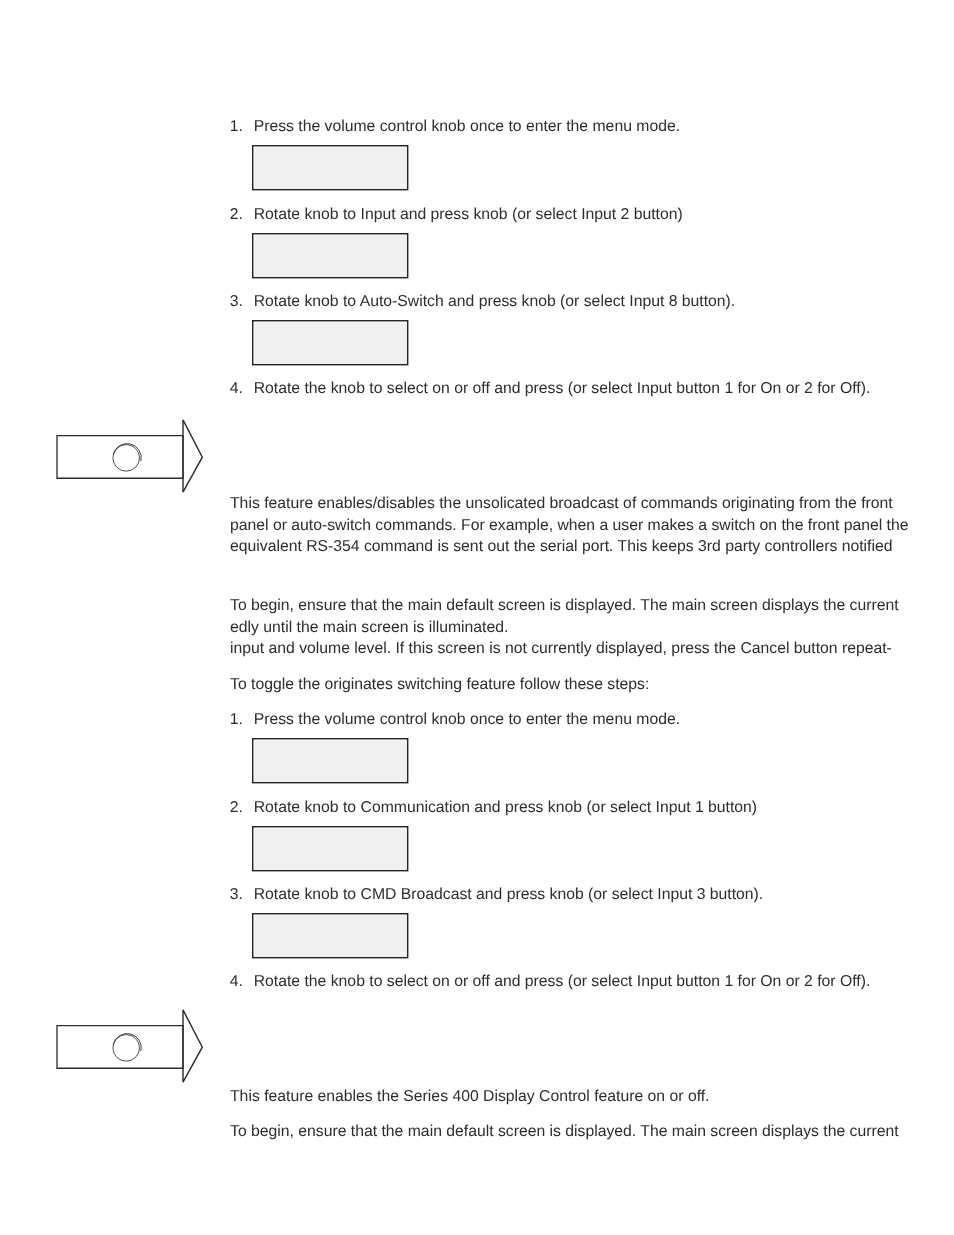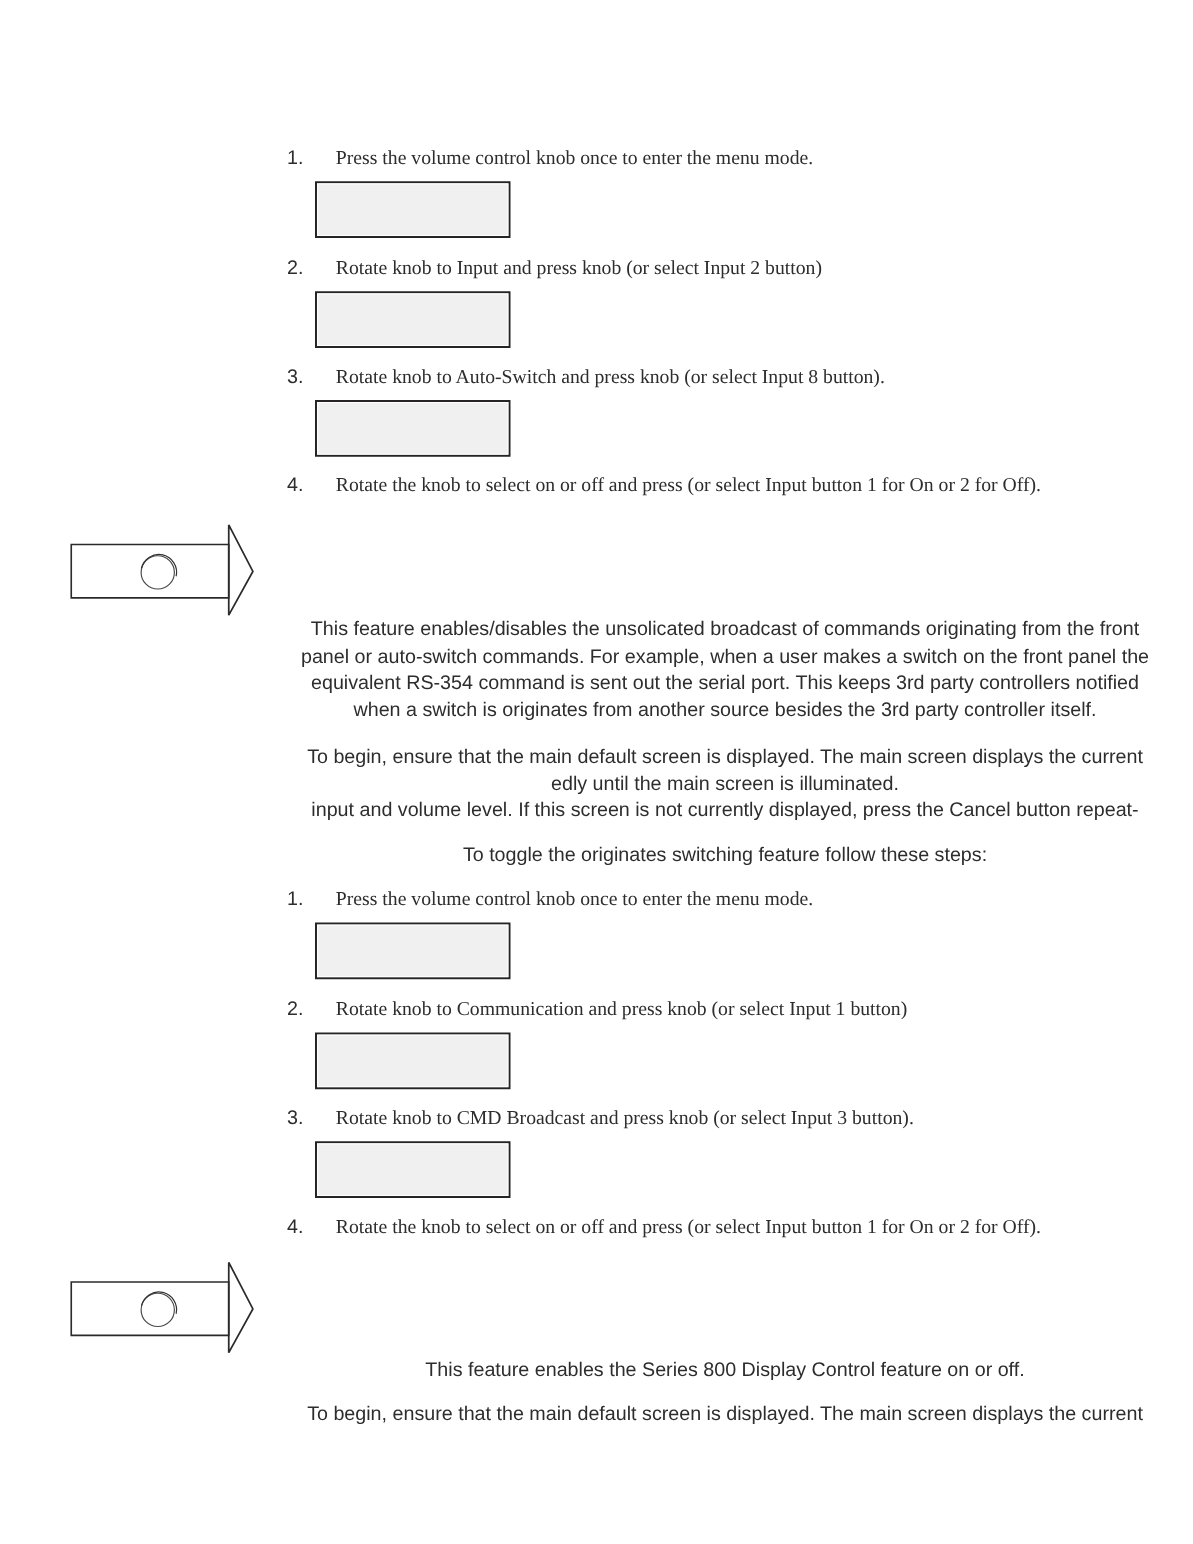--- a/index.html
+++ b/index.html
@@ -10,31 +10,31 @@
     font-family:"Liberation Sans", sans-serif;
     color:var(--text);
     -webkit-font-smoothing:antialiased;
     text-rendering:geometricPrecision;
   }
   .page { position:relative; width:954px; height:1235px; }
 
   
   .li { position:absolute; left:229.7px; font-size:15.75px; line-height:21.8px; color:var(--text); }
   .li .num { position:absolute; left:0; top:0; width:18px; text-align:left; }
-  .li .body { margin-left:39px; display:block;font-family:Liberation Serif, serif; }
+  .li .body { margin-left:24px; display:block; }
 
   
   .scrbox { position:absolute; width:160px; height:49px; overflow:visible; }
   .scr-face  { fill:var(--scr-fill);  stroke:var(--scr-border); }
   .scr-bevel { stroke:var(--page-bg); }
 
   
   .para { position:absolute; left:230px; width:700px; font-size:15.75px;
           line-height:21.8px; color:var(--text); text-align:left; white-space:nowrap; }
-  .pl { white-space:pre;text-align:center; }
+  .pl { white-space:pre; }
 
   .arrow { position:absolute; }
   .arrow-body { fill:none; stroke:var(--line-art); }
   .knob-ring  { stroke:#4a4a4a; }
   .knob-arc   { stroke:#333333; }
 </style>
 </head>
 <body>
 
 <div class="page">
@@ -75,21 +75,20 @@
     <path d="M5.0 19.55 H131.0 V62.25 H5.0 Z" fill="none" class="arrow-body" stroke-width="1.3"></path>
     <path d="M131.0 3.9 L150.3 41.15 L131.0 76.1 Z" fill="none" class="arrow-body" stroke-width="1.4"></path>
     <circle class="knob-ring" cx="74.2" cy="41.9" r="13.3" fill="none" stroke-width="0.95"></circle>
     <path class="knob-arc" d="M61.2 38.6 A13.95 13.95 0 0 1 88.9 45.0" fill="none" stroke-width="0.95"></path>
   </svg>
 
   <div class="para" style="top:492.9px">
     <div class="pl">This feature enables/disables the unsolicated broadcast of commands originating from the front</div>
     <div class="pl">panel or auto-switch commands. For example, when a user makes a switch on the front panel the</div>
     <div class="pl">equivalent RS-354 command is sent out the serial port. This keeps 3rd party controllers notified</div>
-    <div class="pl">when a switch is originates from another source besides the 3rd party controller itself.</div>
   </div>
   <div class="para" style="top:594.9px">
     <div class="pl">To begin, ensure that the main default screen is displayed. The main screen displays the current</div>
     <div class="pl">edly until the main screen is illuminated.</div>
     <div class="pl">input and volume level. If this screen is not currently displayed, press the Cancel button repeat-</div>
   </div>
   <div class="para" style="top:673.9px">
     <div class="pl">To toggle the originates switching feature follow these steps:</div>
   </div>
 
@@ -126,19 +125,19 @@
   </div>
 
   <svg class="arrow" style="left:52px; top:1006px" width="156" height="82" viewBox="0 0 156 82">
     <path d="M5.0 19.55 H131.0 V62.25 H5.0 Z" fill="none" class="arrow-body" stroke-width="1.3"></path>
     <path d="M131.0 3.9 L150.3 41.15 L131.0 76.1 Z" fill="none" class="arrow-body" stroke-width="1.4"></path>
     <circle class="knob-ring" cx="74.2" cy="41.9" r="13.3" fill="none" stroke-width="0.95"></circle>
     <path class="knob-arc" d="M61.2 38.6 A13.95 13.95 0 0 1 88.9 45.0" fill="none" stroke-width="0.95"></path>
   </svg>
 
   <div class="para" style="top:1085.9px">
-    <div class="pl">This feature enables the Series 800 Display Control feature on or off.</div>
+    <div class="pl">This feature enables the Series 400 Display Control feature on or off.</div>
   </div>
   <div class="para" style="top:1121.4px">
     <div class="pl">To begin, ensure that the main default screen is displayed. The main screen displays the current</div>
   </div>
 
 </div>
 
 </body></html>

